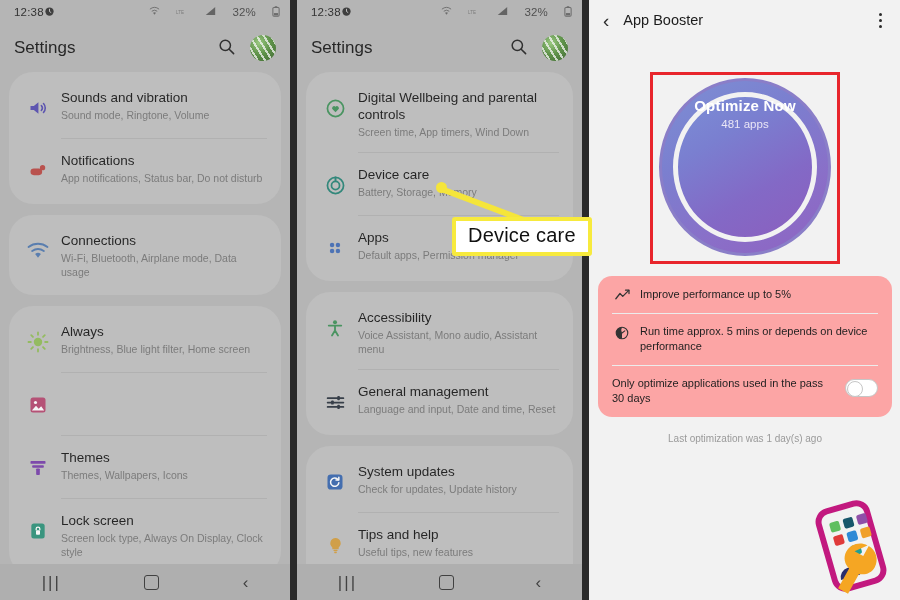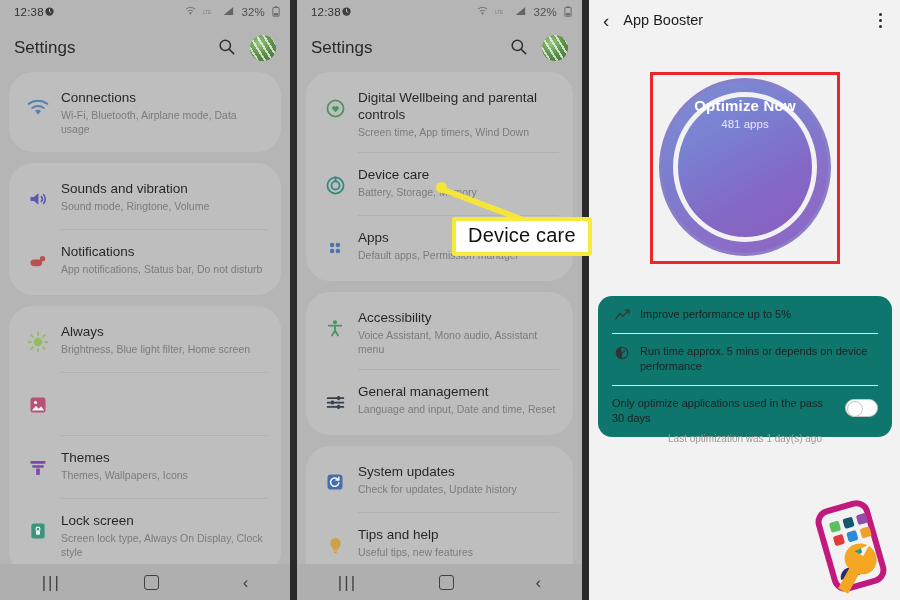--- a/index.html
+++ b/index.html
@@ -22,21 +22,21 @@
   
   .dim { filter: saturate(0.72) contrast(0.93); }
 
   
   .statusbar {
     height:24px; display:flex; align-items:center;
     justify-content:space-between; padding:0 10px 0 14px;
     font-size:11.5px; color:#2d2d2d; letter-spacing:.2px;
   }
   .sb-left { display:flex; align-items:center; }
-  .sb-right { display:flex; align-items:center; gap:7px; opacity:.78; }
+  .sb-right { display:flex; align-items:center; gap:16px; opacity:.78; }
   .sb-icon { display:inline-block; }
 
   
   .set-header {
     height:48px; display:flex; align-items:center; padding:0 14px;
   }
   .set-title { font-size:17px; color:#1f1f1f; flex:1; }
   .hdr-actions { display:flex; align-items:center; gap:14px; }
   .avatar {
     width:26px; height:26px; border-radius:50%;
@@ -113,22 +113,22 @@
     position:absolute; left:11px; top:11px; right:11px; bottom:11px;
     border-radius:50%;
     background: linear-gradient(150deg,#7b8ed6 0%, #7a7fd0 30%, #8369c6 65%, #8b5fbe 100%);
     border:5px solid #f2f2f2;
     display:flex; flex-direction:column; align-items:center; justify-content:flex-start;
   }
   .opt-label { color:#fff; font-size:15px; font-weight:bold; letter-spacing:.2px; }
   .opt-count { color:#eae6f6; font-size:11.5px; margin-top:4px; }
 
   .info-card {
-    position:absolute; left:598px; top:296px; width:294px;
-    background:#0f766e; border-radius:14px; overflow:hidden;
+    position:absolute; left:598px; top:276px; width:294px;
+    background:#fca5a5; border-radius:14px; overflow:hidden;
   }
   .info-row { display:flex; align-items:flex-start; padding:11px 14px; position:relative; }
   .info-row + .info-row::before {
     content:""; position:absolute; left:14px; right:14px; top:0; height:1px; background:#ececec;
   }
   .info-ic { width:20px; min-width:20px; margin-right:8px; display:flex; justify-content:center; padding-top:2px; }
   .info-txt { font-size:11px; color:#1f1f1f; line-height:15px; flex:1; }
   .toggle {
     width:33px; min-width:33px; height:18px; border-radius:10px;
     border:1.3px solid #c6c6c6; background:#fff; position:relative; margin-left:8px; margin-top:3px;
@@ -203,57 +203,57 @@
         </span>
         <span class="avatar"></span>
       </div>
     </div>
 
     <div class="list-scroll">
 
       <div class="group">
         <div class="row">
           <div class="row-ic">
+            <svg width="22" height="20" viewBox="0 0 24 24">
+                <path d="M3 9.5h4L12.5 5v14L7 14.5H3z" fill="#5b4fd6"></path>
+                <path d="M16 9a4.5 4.5 0 0 1 0 6" stroke="#5b4fd6" stroke-width="1.9" fill="none" stroke-linecap="round"></path>
+                <path d="M18.6 6.6a8 8 0 0 1 0 10.8" stroke="#5b4fd6" stroke-width="1.9" fill="none" stroke-linecap="round"></path>
+              </svg>
+          </div>
+          <div class="row-txt">
+            <div class="row-title">Sounds and vibration</div>
+            <div class="row-sub">Sound mode, Ringtone, Volume</div>
+          </div>
+        </div>
+        <div class="row">
+          <div class="row-ic">
+            <svg width="22" height="20" viewBox="0 0 24 24">
+                <rect x="3" y="9" width="14" height="8" rx="4" fill="#e0453f"></rect>
+                <circle cx="17.5" cy="8" r="3.2" fill="#e0453f"></circle>
+              </svg>
+          </div>
+          <div class="row-txt">
+            <div class="row-title">Notifications</div>
+            <div class="row-sub">App notifications, Status bar, Do not disturb</div>
+          </div>
+        </div>
+      </div>
+
+      <div class="group">
+        <div class="row">
+          <div class="row-ic">
             <svg width="22" height="18" viewBox="0 0 24 20">
                 <path d="M1.5 5.5a17 17 0 0 1 21 0" stroke="#4a80c9" stroke-width="2.2" fill="none" stroke-linecap="round"></path>
                 <path d="M5.5 10a11.5 11.5 0 0 1 13 0" stroke="#4a80c9" stroke-width="2.2" fill="none" stroke-linecap="round"></path>
                 <path d="M12 17.5l-3.2-4.2a5.2 5.2 0 0 1 6.4 0z" fill="#4a80c9"></path>
               </svg>
           </div>
           <div class="row-txt">
             <div class="row-title">Connections</div>
             <div class="row-sub">Wi-Fi, Bluetooth, Airplane mode, Data usage</div>
-          </div>
-        </div>
-      </div>
-
-      <div class="group">
-        <div class="row">
-          <div class="row-ic">
-            <svg width="22" height="20" viewBox="0 0 24 24">
-                <path d="M3 9.5h4L12.5 5v14L7 14.5H3z" fill="#5b4fd6"></path>
-                <path d="M16 9a4.5 4.5 0 0 1 0 6" stroke="#5b4fd6" stroke-width="1.9" fill="none" stroke-linecap="round"></path>
-                <path d="M18.6 6.6a8 8 0 0 1 0 10.8" stroke="#5b4fd6" stroke-width="1.9" fill="none" stroke-linecap="round"></path>
-              </svg>
-          </div>
-          <div class="row-txt">
-            <div class="row-title">Sounds and vibration</div>
-            <div class="row-sub">Sound mode, Ringtone, Volume</div>
-          </div>
-        </div>
-        <div class="row">
-          <div class="row-ic">
-            <svg width="22" height="20" viewBox="0 0 24 24">
-                <rect x="3" y="9" width="14" height="8" rx="4" fill="#e0453f"></rect>
-                <circle cx="17.5" cy="8" r="3.2" fill="#e0453f"></circle>
-              </svg>
-          </div>
-          <div class="row-txt">
-            <div class="row-title">Notifications</div>
-            <div class="row-sub">App notifications, Status bar, Do not disturb</div>
           </div>
         </div>
       </div>
 
       <div class="group">
         <div class="row">
           <div class="row-ic">
             <svg width="22" height="22" viewBox="0 0 24 24">
                 <circle cx="12" cy="12" r="4.6" fill="#8cc63f"></circle>
                 <g stroke="#8cc63f" stroke-width="2" stroke-linecap="round">

